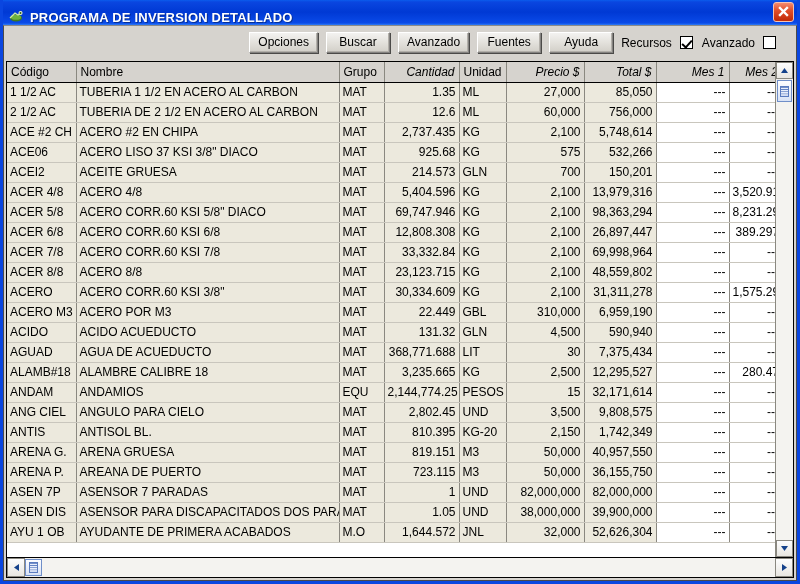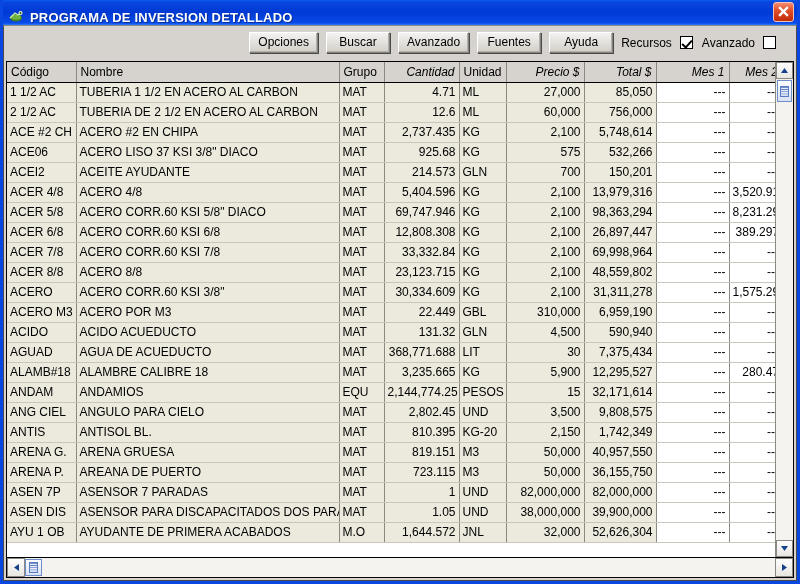--- a/index.html
+++ b/index.html
@@ -310,21 +310,21 @@
                   <th class="num">Total $</th>
                   <th class="num">Mes 1</th>
                   <th class="num" style="border-right: none;">Mes 2</th>
                 </tr>
             </thead>
             <tbody id="grid-body">
                 <tr>
                   <td class="">1 1/2 AC</td>
                   <td class="">TUBERIA 1 1/2 EN ACERO AL CARBON</td>
                   <td class="">MAT</td>
-                  <td class="num">4.71</td>
+                  <td class="num">1.35</td>
                   <td class="">ML</td>
                   <td class="num">27,000</td>
                   <td class="num">85,050</td>
                   <td class="num mes">---</td>
                   <td class="num mes last">---</td>
                 </tr>
                 <tr>
                   <td class="">2 1/2 AC</td>
                   <td class="">TUBERIA DE 2 1/2 EN ACERO AL CARBON</td>
                   <td class="">MAT</td>
@@ -352,21 +352,21 @@
                   <td class="">MAT</td>
                   <td class="num">925.68</td>
                   <td class="">KG</td>
                   <td class="num">575</td>
                   <td class="num">532,266</td>
                   <td class="num mes">---</td>
                   <td class="num mes last">---</td>
                 </tr>
                 <tr>
                   <td class="">ACEI2</td>
-                  <td class="">ACEITE AYUDANTE</td>
+                  <td class="">ACEITE GRUESA</td>
                   <td class="">MAT</td>
                   <td class="num">214.573</td>
                   <td class="">GLN</td>
                   <td class="num">700</td>
                   <td class="num">150,201</td>
                   <td class="num mes">---</td>
                   <td class="num mes last">---</td>
                 </tr>
                 <tr>
                   <td class="">ACER 4/8</td>
@@ -466,21 +466,21 @@
                   <td class="num">7,375,434</td>
                   <td class="num mes">---</td>
                   <td class="num mes last">---</td>
                 </tr>
                 <tr>
                   <td class="">ALAMB#18</td>
                   <td class="">ALAMBRE CALIBRE 18</td>
                   <td class="">MAT</td>
                   <td class="num">3,235.665</td>
                   <td class="">KG</td>
-                  <td class="num">5,900</td>
+                  <td class="num">2,500</td>
                   <td class="num">12,295,527</td>
                   <td class="num mes">---</td>
                   <td class="num mes last">280.47</td>
                 </tr>
                 <tr>
                   <td class="">ANDAM</td>
                   <td class="">ANDAMIOS</td>
                   <td class="">EQU</td>
                   <td class="num">2,144,774.25</td>
                   <td class="">PESOS</td>

